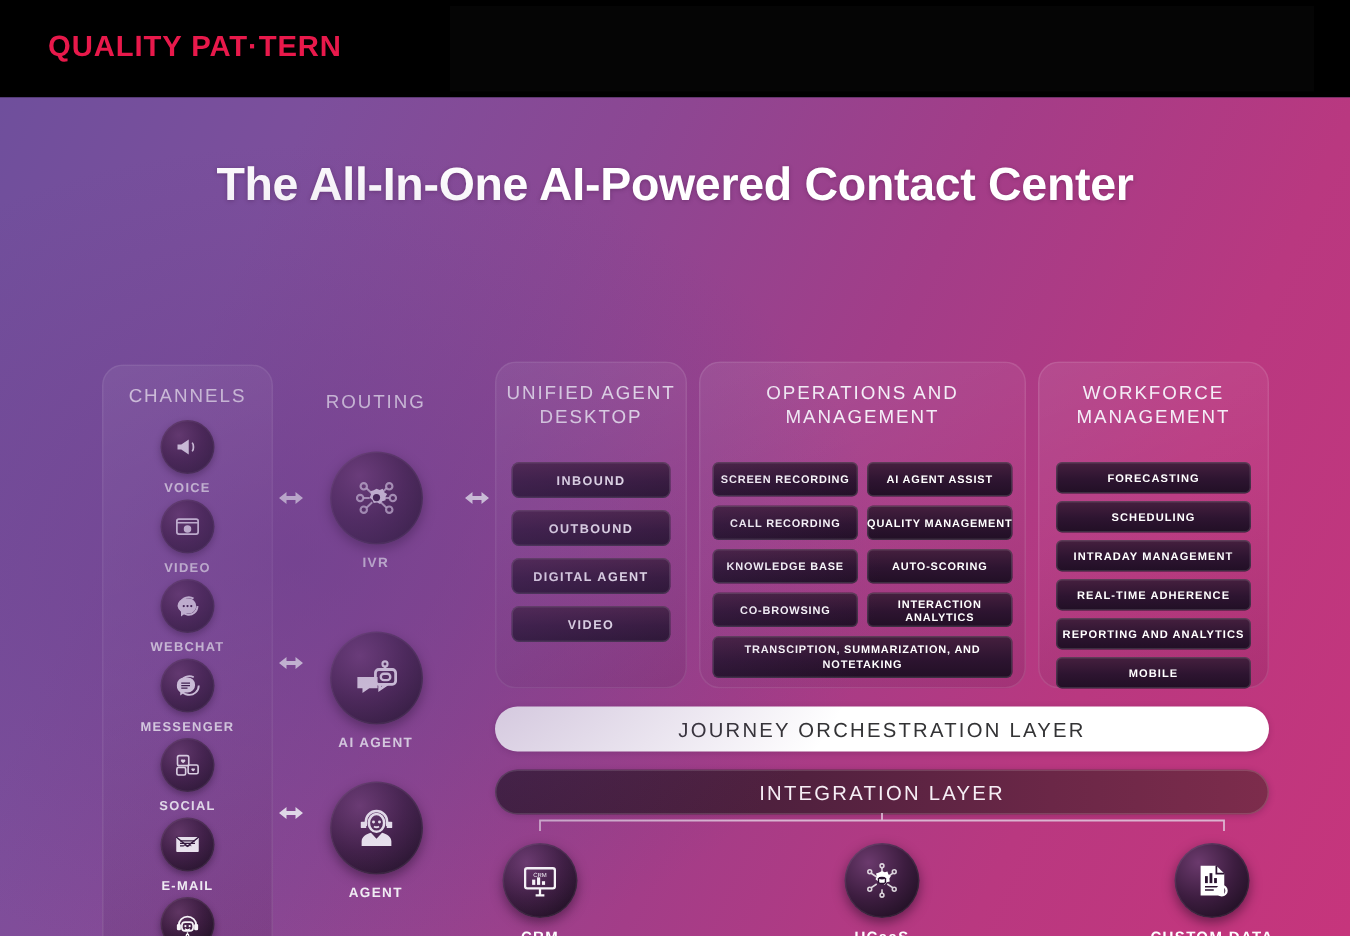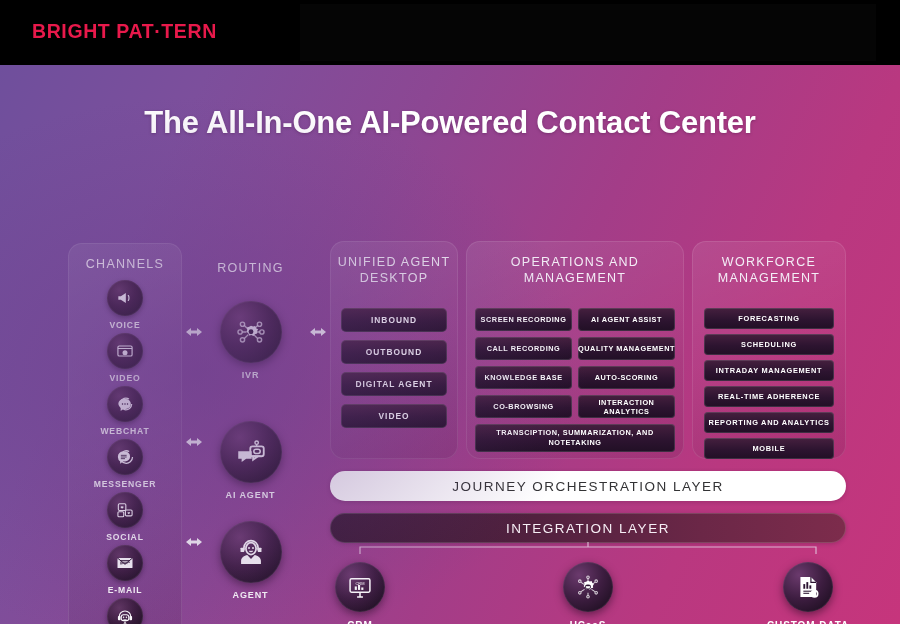--- a/index.html
+++ b/index.html
@@ -197,21 +197,21 @@
   }
   #connectors { position: absolute; left: 330px; top: 477px; width: 516px; height: 28px; }
 </style>
 </head>
 <body>
 
 <div id="stage">
 
   <div id="topbar">
     <div id="topbar-panel"></div>
-    <div id="logo">BRIGHT PAT·TERN</div>
+    <div id="logo">QUALITY PAT·TERN</div>
   </div>
 
   <div id="canvas">
 
     <div id="title">The All-In-One AI-Powered Contact Center</div>
 
     <div class="panel" id="channels">
       <div class="panel-title">CHANNELS</div>
       <div class="chan-list" id="chan-list">
           <div class="chan">

